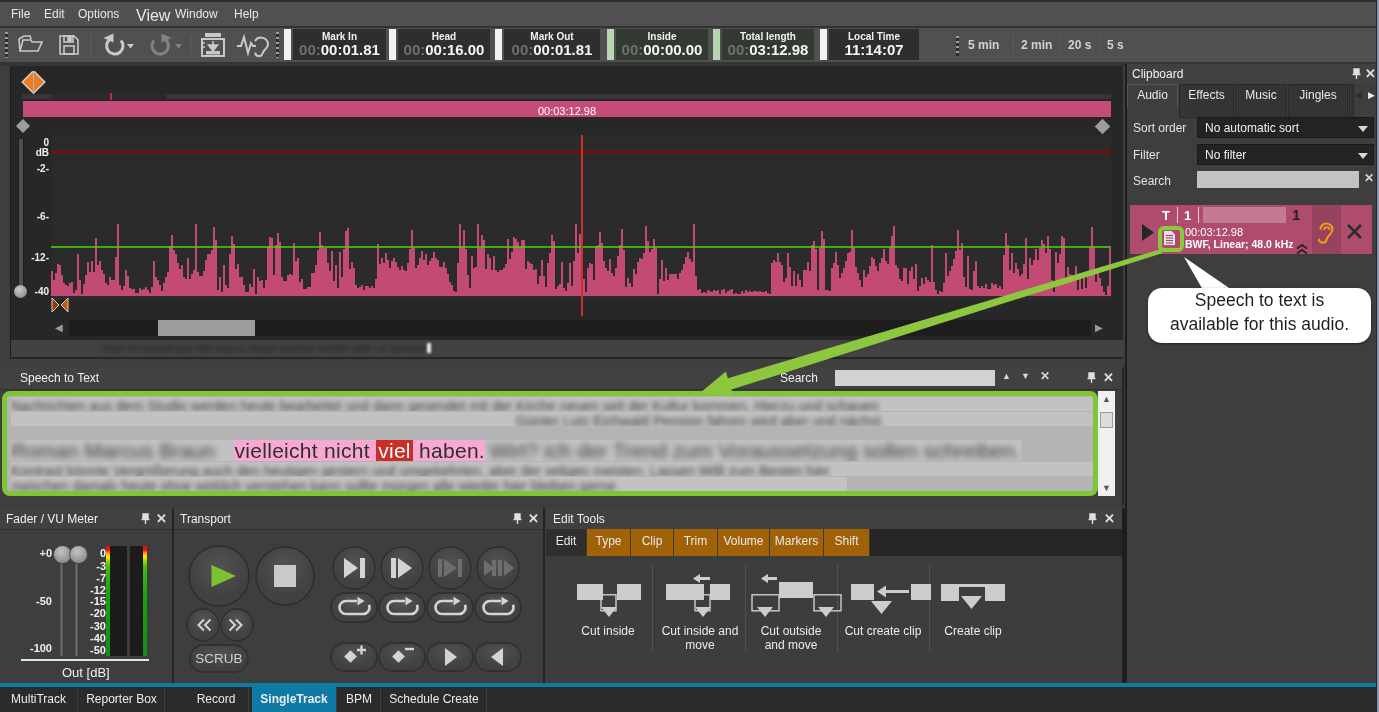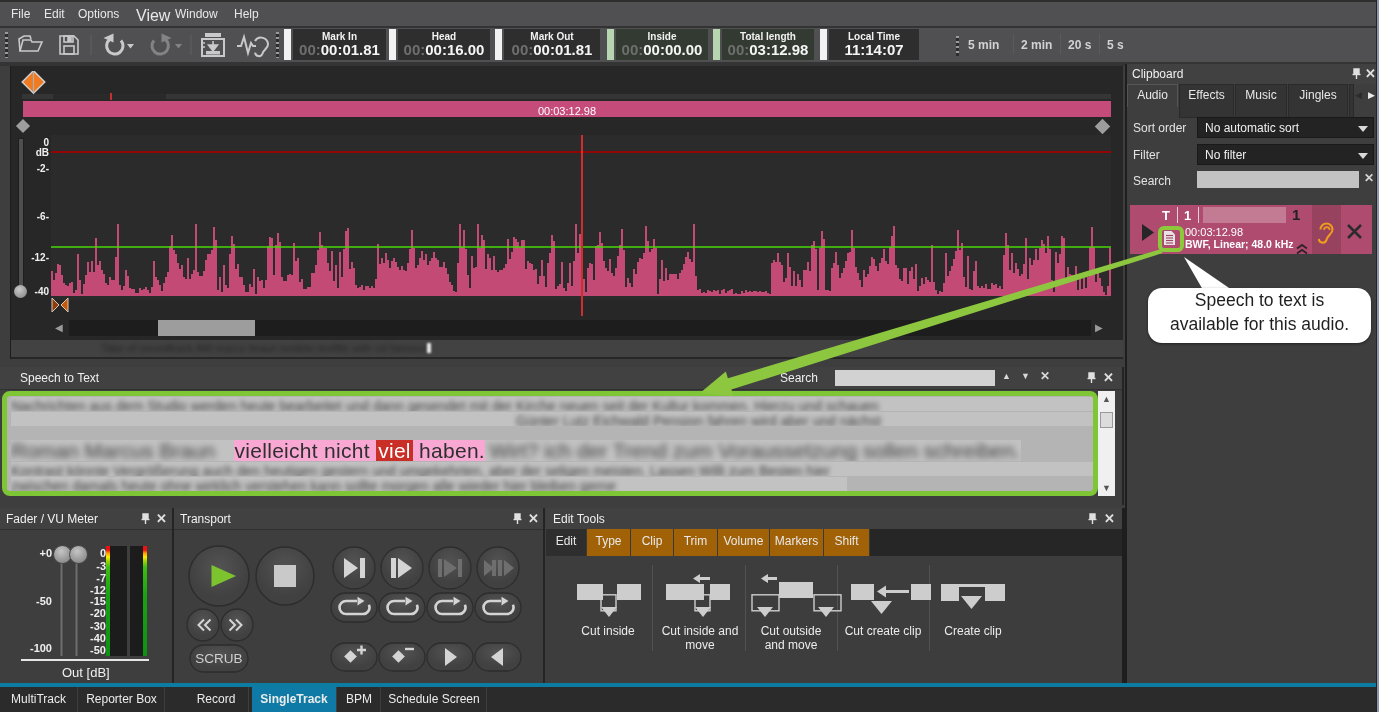--- a/index.html
+++ b/index.html
@@ -527,21 +527,21 @@
   </div>
 </div>
 
 <div class="abs" style="left:0;top:683px;width:1377px;height:4px;background:#0c7ca2;"></div>
 <div class="abs" id="bottombar" style="left:0;top:687px;width:1379px;height:25px;background:#2b2b2b;">
   <span class="abs btab" style="left:0;width:78px;">MultiTrack</span>
   <span class="abs btab" style="left:79px;width:86px;">Reporter Box</span>
   <span class="abs btab" style="left:166px;width:83px;padding-left:18px;">Record Mode</span>
   <span class="abs btab" style="left:252px;width:85px;background:#0e7aa5;font-weight:bold;">SingleTrack</span>
   <span class="abs btab" style="left:338px;width:43px;">BPM</span>
-  <span class="abs btab" style="left:382px;width:105px;">Schedule Screen</span>
+  <span class="abs btab" style="left:382px;width:105px;">Schedule Create</span>
 </div>
 
 <div class="abs" style="left:1376px;top:0;width:1px;height:712px;background:#23232d;"></div>
 <div class="abs" style="left:1377px;top:0;width:2px;height:712px;background:#8e94a6;"></div>
 
 <svg class="abs" style="left:0;top:0;pointer-events:none;" width="1379" height="712">
   <polygon points="1161.4,248.9 727.9,378.2 725.8,371.5 700.0,393.0 733.5,396.3 731.4,389.6 1162.6,253.1" fill="#8dc63f"></polygon>
 </svg>
 
 </div>

